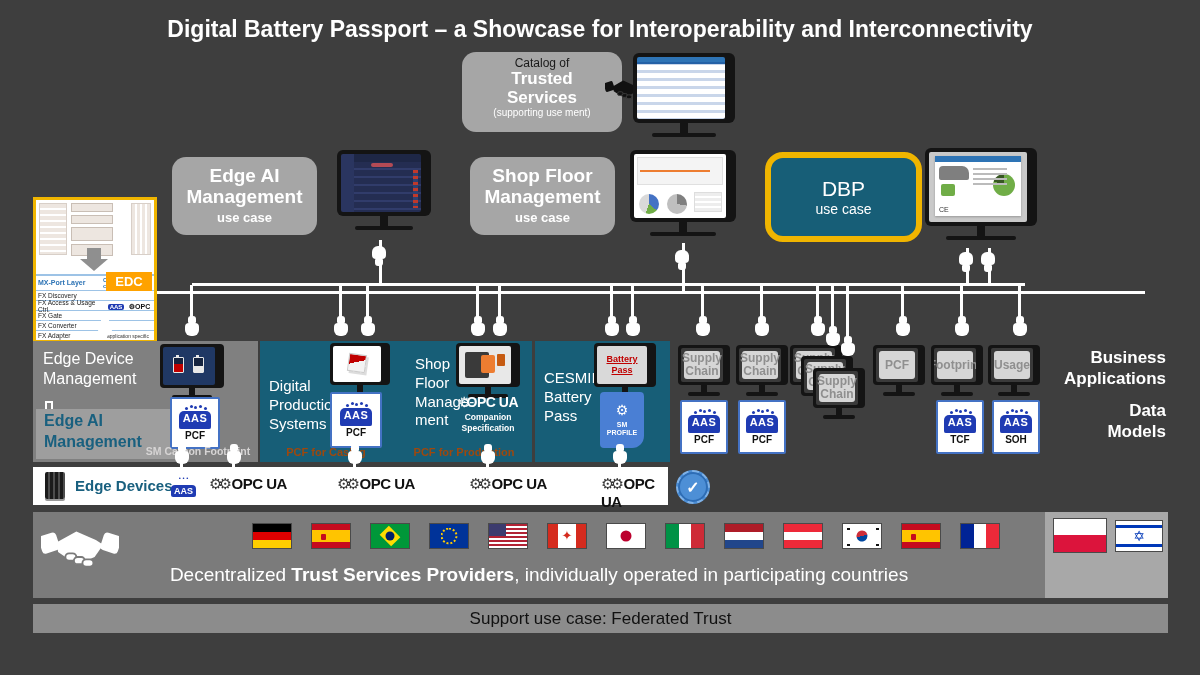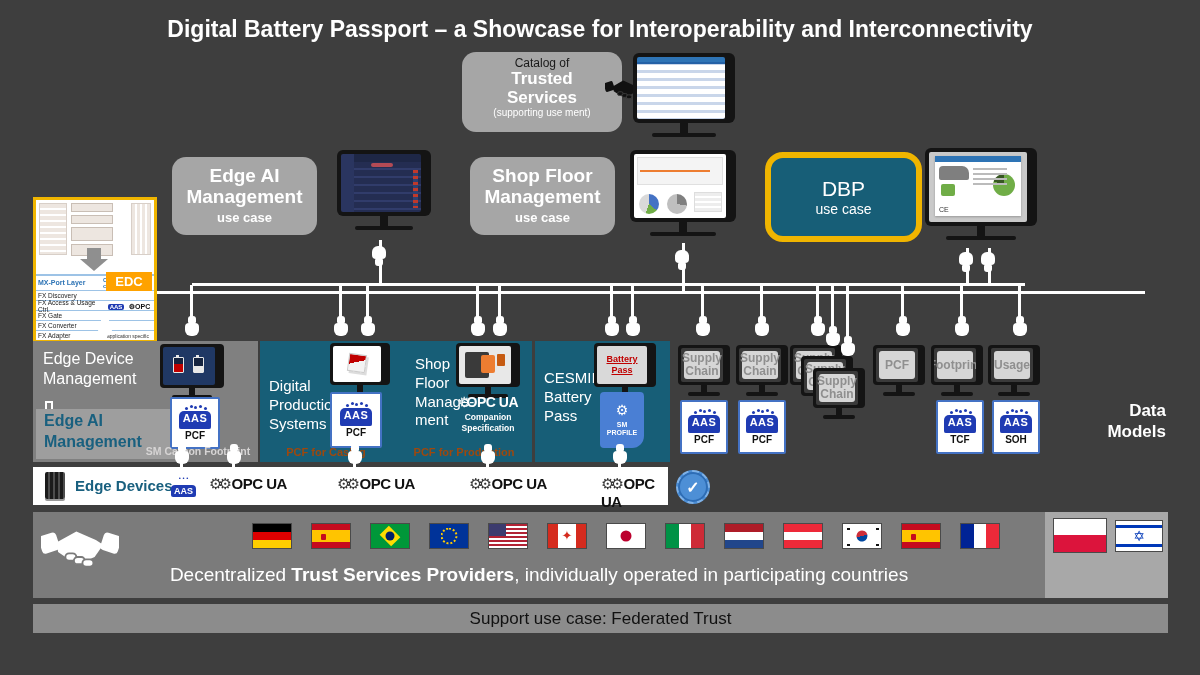--- a/index.html
+++ b/index.html
@@ -526,20 +526,22 @@
     <div class="aasdots"></div>
       <div class="aaspill">AAS</div>
       <div class="aassub">TCF</div>
   </div>
   <div class="aasbadge" style="left:992px;top:400px;width:44px;height:46px;">
     <div class="aasdots"></div>
       <div class="aaspill">AAS</div>
       <div class="aassub">SOH</div>
   </div>
 
+  <div class="rightlab pl" style="top:347px;">Business
+Applications</div>
   <div class="rightlab pl" style="top:400px;">Data
 Models</div>
 
   <div id="edge-bar">
     <div class="dev"></div>
     <div class="lbl">Edge Devices</div>
     <div class="minaas">
       <div style="font-size:6px;color:#1F3BB3;line-height:4px;">• • •</div>
       <span class="pill">AAS</span>
     </div>

